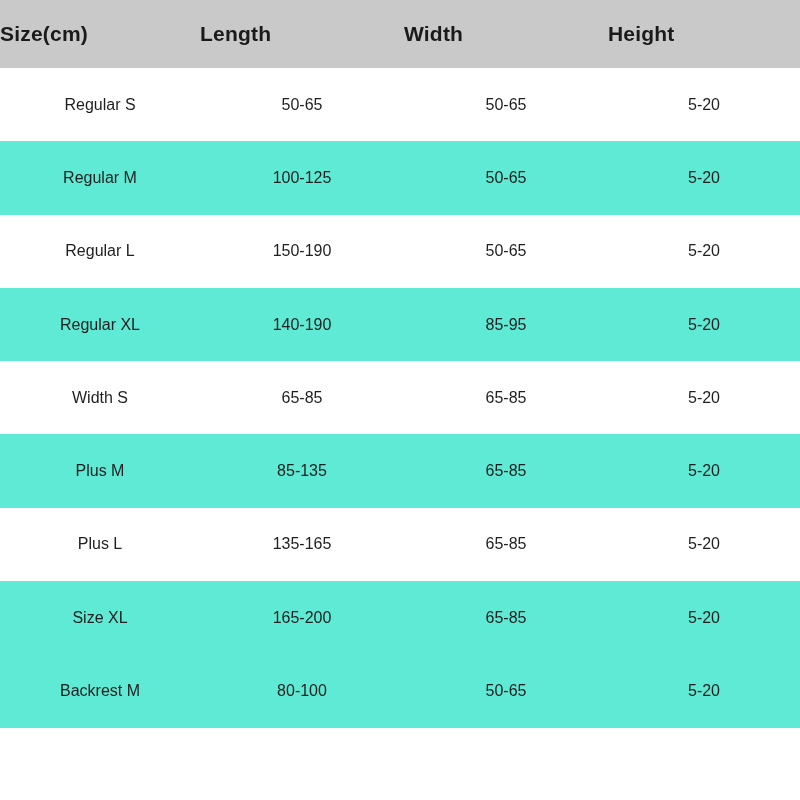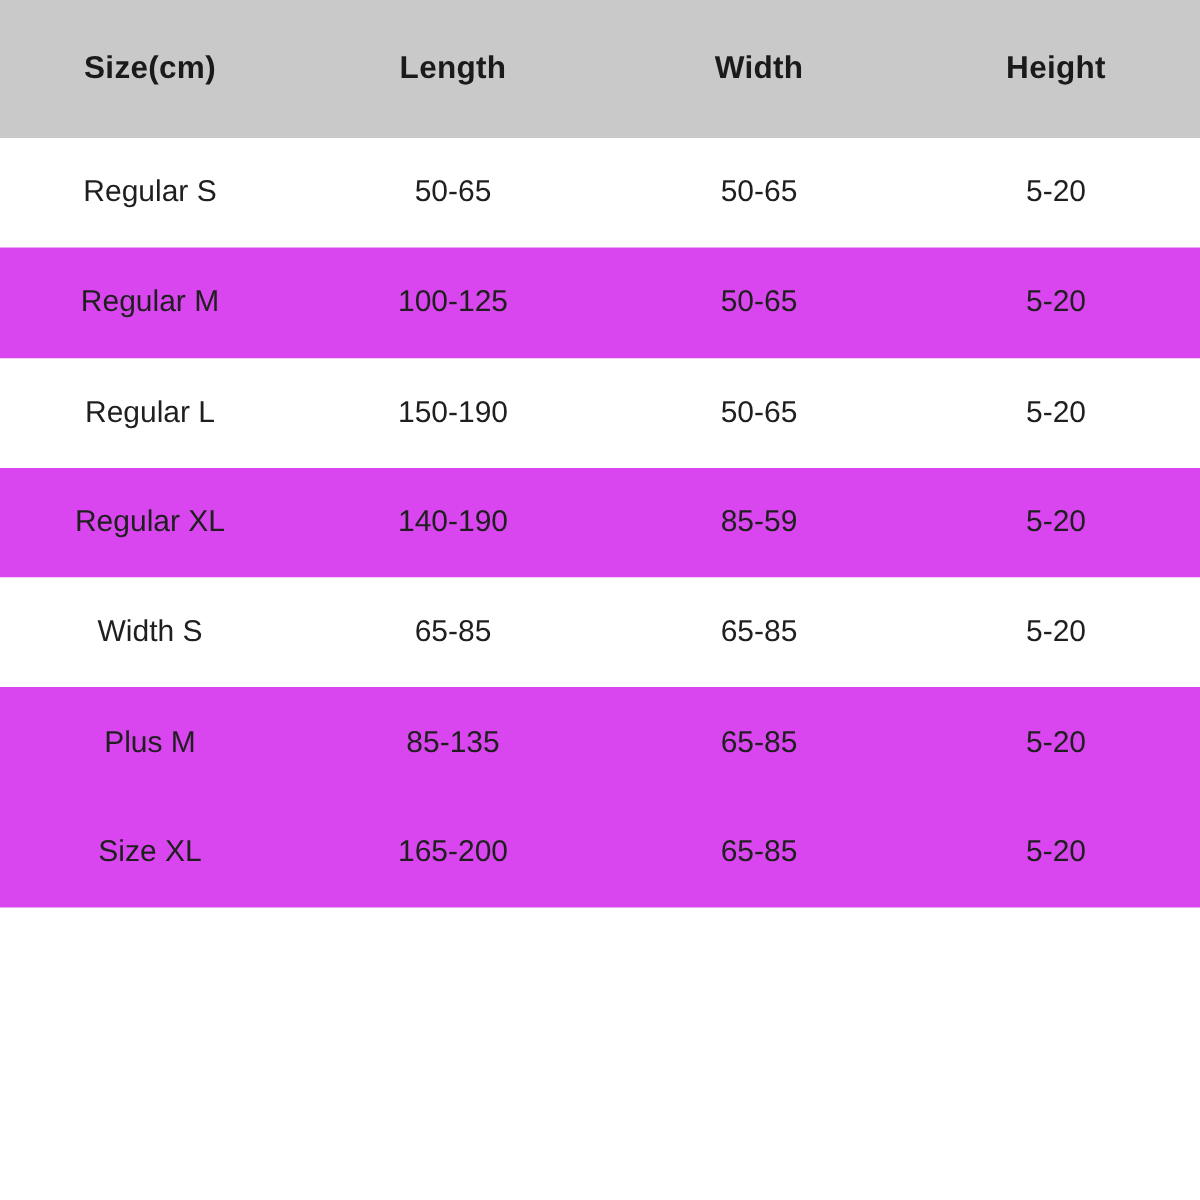--- a/index.html
+++ b/index.html
@@ -23,39 +23,39 @@
   .size-table col.c1 { width: 204px; }
   .size-table col.c2 { width: 204px; }
   .size-table col.c3 { width: 192px; }
 
   .size-table thead th {
     height: 68px;
     background: #c9c9c9;
     color: #1a1a1a;
     font-size: 21px;
     font-weight: bold;
-    text-align: center;
+    text-align: left;
     vertical-align: middle;
-    padding: 12px;
+    padding: 0;
     letter-spacing: 0.2px;
   }
   .size-table tbody td {
     height: 73.3px;
-    font-size: 20px;
+    font-size: 16px;
     font-weight: normal;
     text-align: center;
     vertical-align: middle;
     padding: 0;
     color: #1f1f1f;
   }
   .size-table tbody tr.odd td {
     background: #ffffff;
   }
   .size-table tbody tr.even td {
-    background: #d946ef;
+    background: #5eead4;
   }
 </style>
 </head>
 <body>
 
 <table class="size-table">
   <colgroup>
     <col class="c0">
       <col class="c1">
       <col class="c2">
@@ -84,35 +84,47 @@
     </tr>
     <tr class="odd">
       <td>Regular L</td>
       <td>150-190</td>
       <td>50-65</td>
       <td>5-20</td>
     </tr>
     <tr class="even">
       <td>Regular XL</td>
       <td>140-190</td>
-      <td>85-59</td>
+      <td>85-95</td>
       <td>5-20</td>
     </tr>
     <tr class="odd">
       <td>Width S</td>
       <td>65-85</td>
       <td>65-85</td>
       <td>5-20</td>
     </tr>
     <tr class="even">
       <td>Plus M</td>
       <td>85-135</td>
       <td>65-85</td>
       <td>5-20</td>
     </tr>
+    <tr class="odd">
+      <td>Plus L</td>
+      <td>135-165</td>
+      <td>65-85</td>
+      <td>5-20</td>
+    </tr>
     <tr class="even">
       <td>Size XL</td>
       <td>165-200</td>
       <td>65-85</td>
       <td>5-20</td>
     </tr>
+    <tr class="even">
+      <td>Backrest M</td>
+      <td>80-100</td>
+      <td>50-65</td>
+      <td>5-20</td>
+    </tr>
   </tbody>
 </table>
 
 </body></html>

